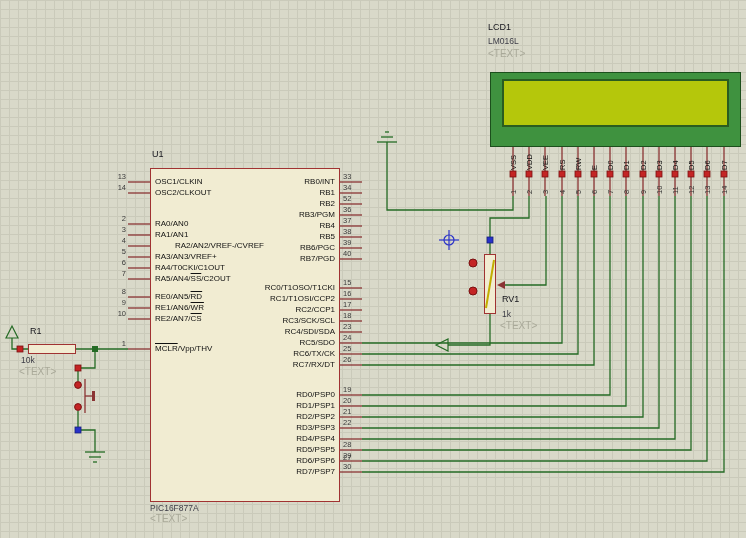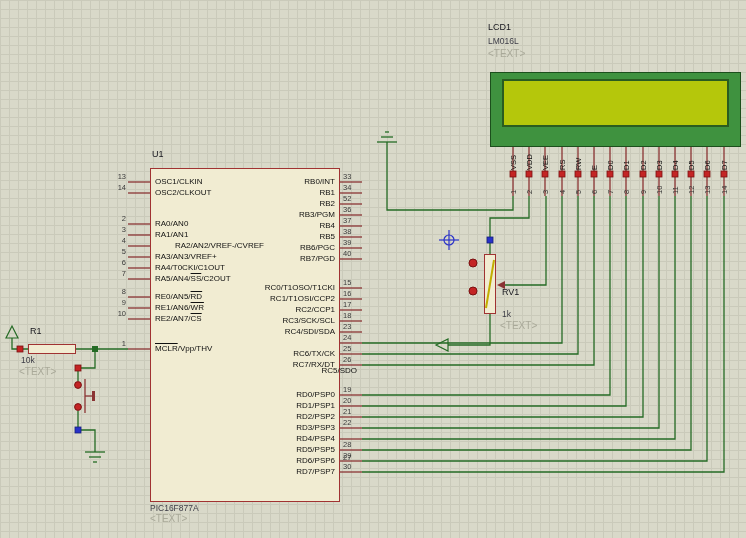--- a/index.html
+++ b/index.html
@@ -54,21 +54,21 @@
   <div class="res-body" style="left:28px;top:344px;width:48px;height:10px;"></div>
 
   <div class="lbl" style="left:152px;top:149px;">U1</div>
   <div class="lbl val" style="left:150px;top:503px;">PIC16F877A</div>
   <div class="lbl ph" style="left:150px;top:514px;">&lt;TEXT&gt;</div>
 
   <div class="lbl" style="left:488px;top:22px;">LCD1</div>
   <div class="lbl val" style="left:488px;top:36px;">LM016L</div>
   <div class="lbl ph" style="left:488px;top:49px;">&lt;TEXT&gt;</div>
 
-  <div class="lbl" style="left:502px;top:287px;">RV1</div>
+  <div class="lbl" style="left:502px;top:294px;">RV1</div>
   <div class="lbl val" style="left:502px;top:309px;">1k</div>
   <div class="lbl ph" style="left:500px;top:321px;">&lt;TEXT&gt;</div>
 
   <div class="lbl" style="left:30px;top:326px;">R1</div>
   <div class="lbl val" style="left:21px;top:355px;">10k</div>
   <div class="lbl ph" style="left:19px;top:367px;">&lt;TEXT&gt;</div>
 
   <svg id="overlay" xmlns="http://www.w3.org/2000/svg" width="746" height="538">
 
     <polyline class="wire" points="513,196 513,210 387,210 387,142"></polyline>
@@ -243,21 +243,21 @@
     <div class="pin-name" style="right: 411px; top: 283px;"><span>RC0/T1OSO/T1CKI</span></div>
     <div class="pin-num" style="left: 343px; top: 289px;">16</div>
     <div class="pin-name" style="right: 411px; top: 294px;"><span>RC1/T1OSI/CCP2</span></div>
     <div class="pin-num" style="left: 343px; top: 300px;">17</div>
     <div class="pin-name" style="right: 411px; top: 305px;"><span>RC2/CCP1</span></div>
     <div class="pin-num" style="left: 343px; top: 311px;">18</div>
     <div class="pin-name" style="right: 411px; top: 316px;"><span>RC3/SCK/SCL</span></div>
     <div class="pin-num" style="left: 343px; top: 322px;">23</div>
     <div class="pin-name" style="right: 411px; top: 327px;"><span>RC4/SDI/SDA</span></div>
     <div class="pin-num" style="left: 343px; top: 333px;">24</div>
-    <div class="pin-name" style="right: 389px; top: 338px; margin-top: 28px;"><span>RC5/SDO</span></div>
+    <div class="pin-name" style="right: 411px; top: 338px;"><span>RC5/SDO</span></div>
     <div class="pin-num" style="left: 343px; top: 344px;">25</div>
     <div class="pin-name" style="right: 411px; top: 349px;"><span>RC6/TX/CK</span></div>
     <div class="pin-num" style="left: 343px; top: 355px;">26</div>
     <div class="pin-name" style="right: 411px; top: 360px;"><span>RC7/RX/DT</span></div>
     <div class="pin-num" style="left: 343px; top: 385px;">19</div>
     <div class="pin-name" style="right: 411px; top: 390px;"><span>RD0/PSP0</span></div>
     <div class="pin-num" style="left: 343px; top: 396px;">20</div>
     <div class="pin-name" style="right: 411px; top: 401px;"><span>RD1/PSP1</span></div>
     <div class="pin-num" style="left: 343px; top: 407px;">21</div>
     <div class="pin-name" style="right: 411px; top: 412px;"><span>RD2/PSP2</span></div>

